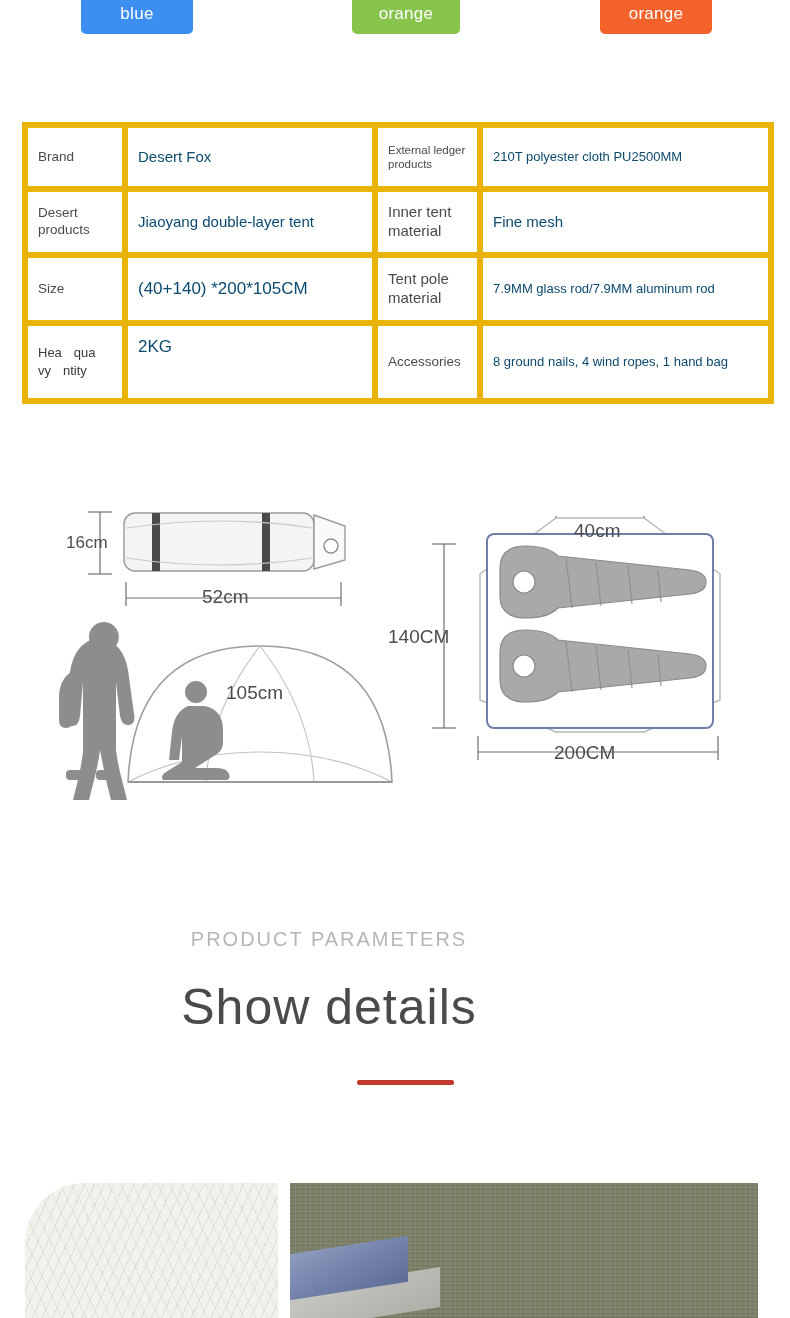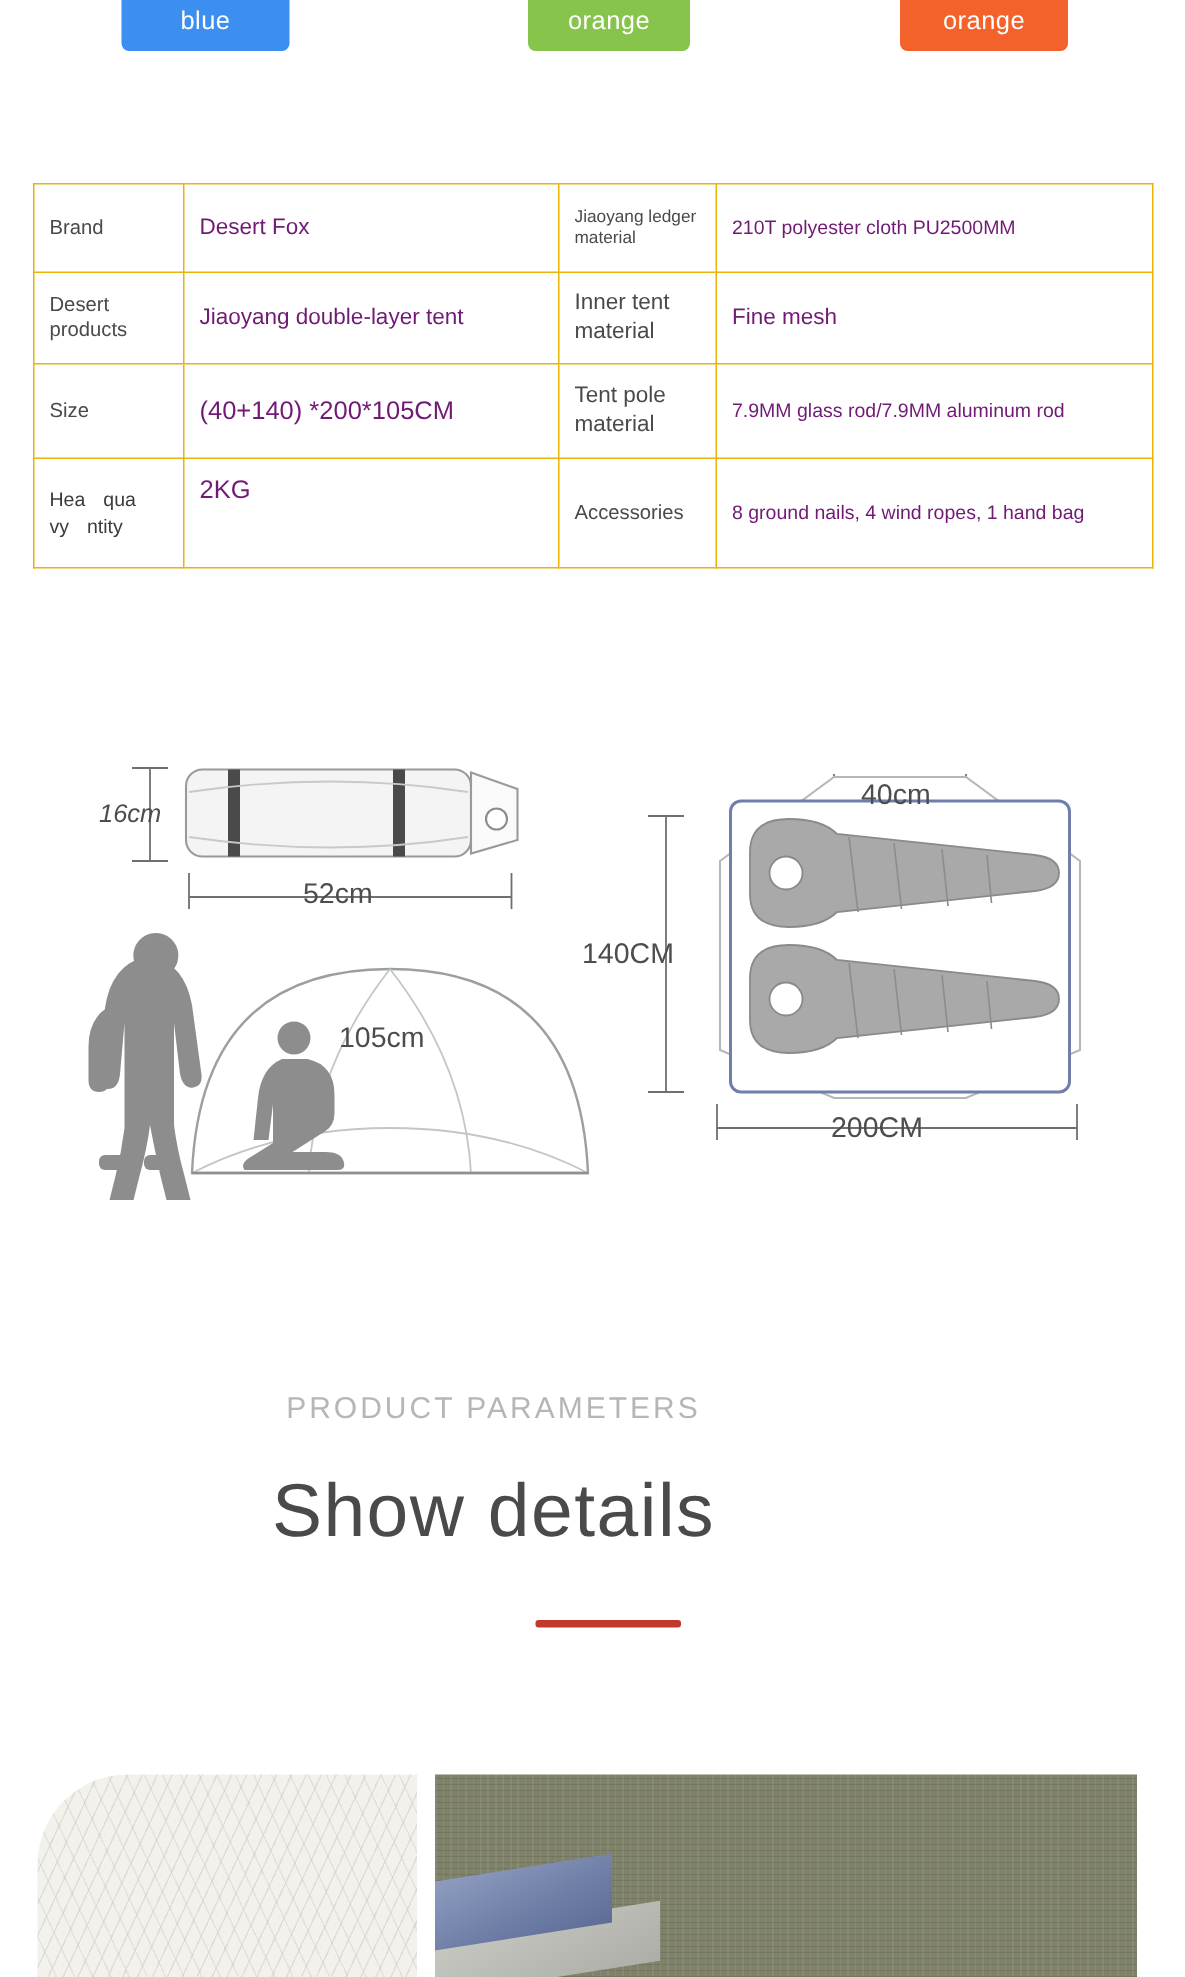--- a/index.html
+++ b/index.html
@@ -43,40 +43,40 @@
   
   .spec-table {
     position: absolute;
     left: 22px;
     top: 122px;
     width: 746px;
     border-collapse: collapse;
     table-layout: fixed;
   }
   .spec-table td {
-    border: 1px solid #eab308;
+    border: 6px solid #eab308;
     padding: 6px 10px;
     vertical-align: middle;
     line-height: 1.25;
     margin-top: 32px;
   }
   .col-k1 { width: 100px; }
   .col-v1 { width: 250px; }
   .col-k2 { width: 105px; }
   .col-v2 { width: 291px; }
 
   .k-cell {
     font-size: 13.5px;
     color: #4a4a4a;
   }
   .k-cell.big { font-size: 15px; }
   .k-cell.small { font-size: 11.5px; }
   .v-cell {
     font-size: 15px;
-    color: #701a75;
+    color: #0c4a6e;
   }
   .v-cell.small { font-size: 13px; }
   .row-h1 td { height: 46px; }
   .row-h2 td { height: 48px; }
   .row-h3 td { height: 50px; }
   .row-h4 td { height: 44px; }
   .row-h5 td { height: 56px; }
   .k-split {
     display: flex;
     flex-wrap: wrap;
@@ -211,21 +211,21 @@
   <colgroup>
     <col class="col-k1">
       <col class="col-v1">
       <col class="col-k2">
       <col class="col-v2">
   </colgroup>
   <tbody>
     <tr class="row-h1">
       <td class="k-cell">Brand</td>
       <td class="v-cell">Desert Fox</td>
-      <td class="k-cell small">Jiaoyang ledger material</td>
+      <td class="k-cell small">External ledger products</td>
       <td class="v-cell small">210T polyester cloth PU2500MM</td>
     </tr>
     <tr class="row-h2">
       <td class="k-cell">Desert products</td>
       <td class="v-cell">Jiaoyang double-layer tent</td>
       <td class="k-cell big">Inner tent material</td>
       <td class="v-cell">Fine mesh</td>
     </tr>
     <tr class="row-h3">
       <td class="k-cell">Size</td>
@@ -317,21 +317,21 @@
       </g>
 
       <g>
         <path d="M500 182 q0 -22 26 -22 q22 0 32 10 l132 14 q16 2 16 12 q0 10 -16 12 l-132 14 q-10 10 -32 10 q-26 0 -26 -22 Z" fill="#a9a9a9" stroke="#8a8a8a" stroke-width="1.2"></path>
         <circle cx="524" cy="196" r="11" fill="#ffffff" stroke="#8a8a8a" stroke-width="1.2"></circle>
         <path d="M566 172 l6 50 M596 176 l5 44 M628 180 l4 38 M658 184 l3 32" stroke="#8d8d8d" stroke-width="1.1" fill="none"></path>
       </g>
     </g>
   </svg>
 
-  <div class="dim-label" style="left:66px;  top:63px;font-style:italic;">16cm</div>
+  <div class="dim-label" style="left:66px;  top:63px;">16cm</div>
   <div class="dim-label lg" style="left:202px; top:116px;">52cm</div>
   <div class="dim-label lg" style="left:226px; top:212px;">105cm</div>
   <div class="dim-label lg" style="left:574px; top:50px;">40cm</div>
   <div class="dim-label lg" style="left:388px; top:156px;">140CM</div>
   <div class="dim-label lg" style="left:554px; top:272px;">200CM</div>
 </div>
 
 <div class="sec sec-sub">PRODUCT PARAMETERS</div>
 <div class="sec sec-title">Show details</div>
 <div class="sec-rule"></div>

